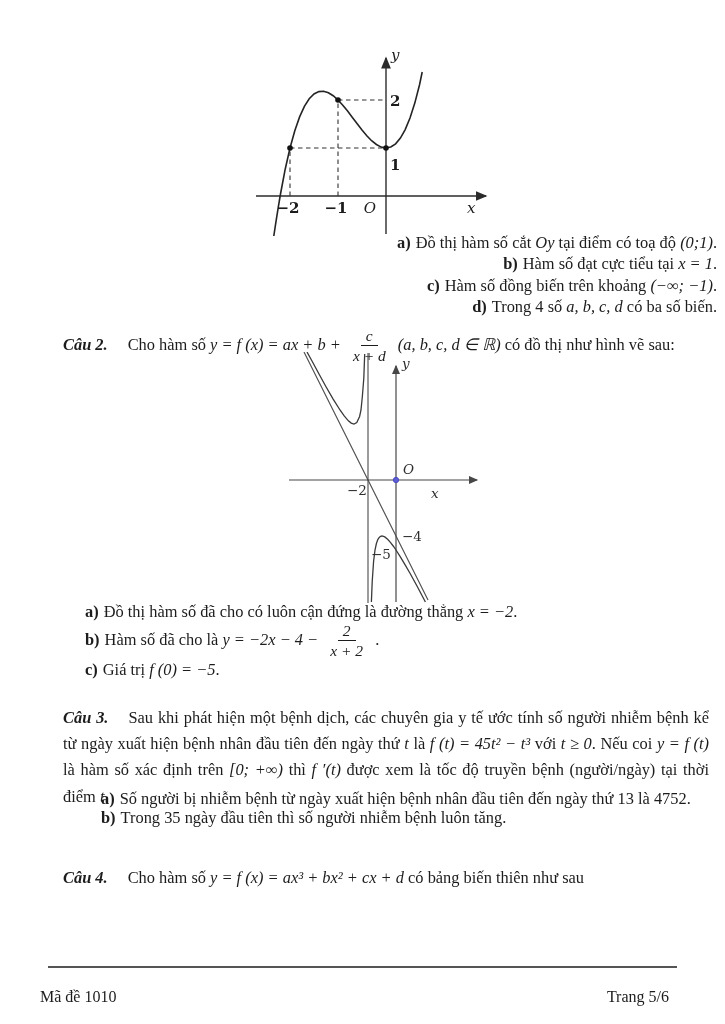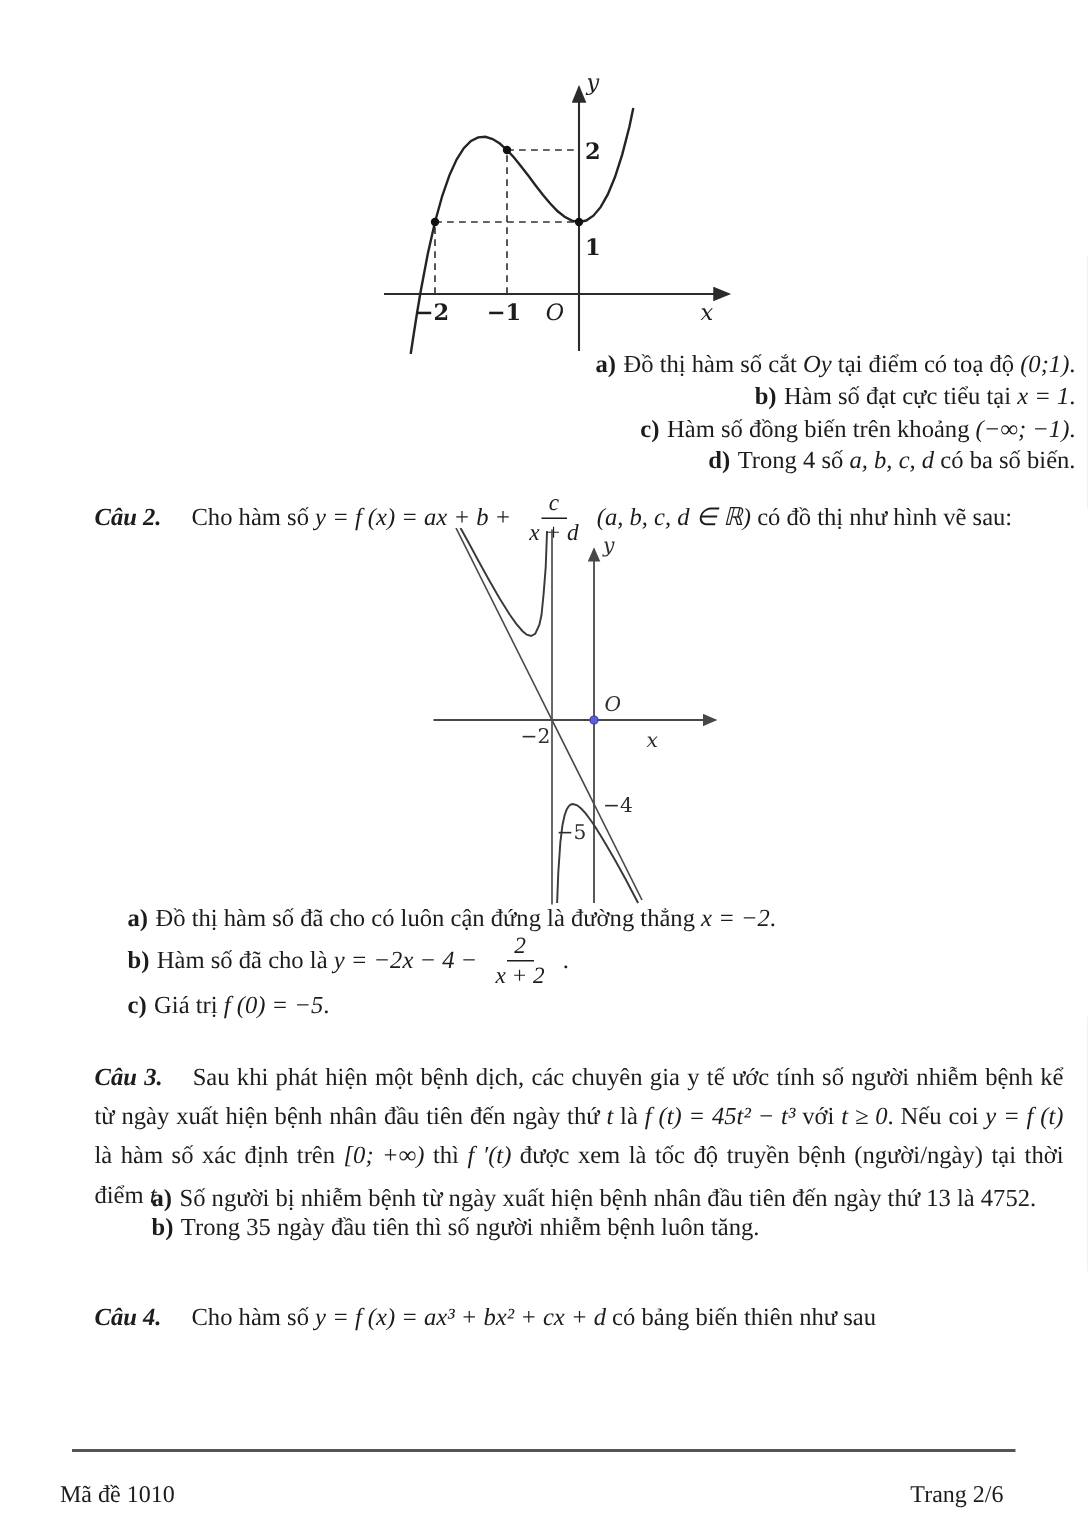--- a/index.html
+++ b/index.html
@@ -156,16 +156,16 @@
     </div>
   </div>
 
   <div class="abs cau4-head" style="left:63px; top:867px;text-align:right;">
     <span class="qlabel">Câu 4.</span><span><span class="seg-text">Cho hàm số </span><span class="seg-math">y = f (x) = ax³ + bx² + cx + d</span><span class="seg-text"> có bảng biến thiên như sau</span></span>
   </div>
 
   <div class="abs footer-rule"></div>
   <div class="abs footer-row">
     <span>Mã đề 1010</span>
-    <span>Trang 2/6</span>
+    <span>Trang 5/6</span>
   </div>
 
 </div>
 
 </body></html>

